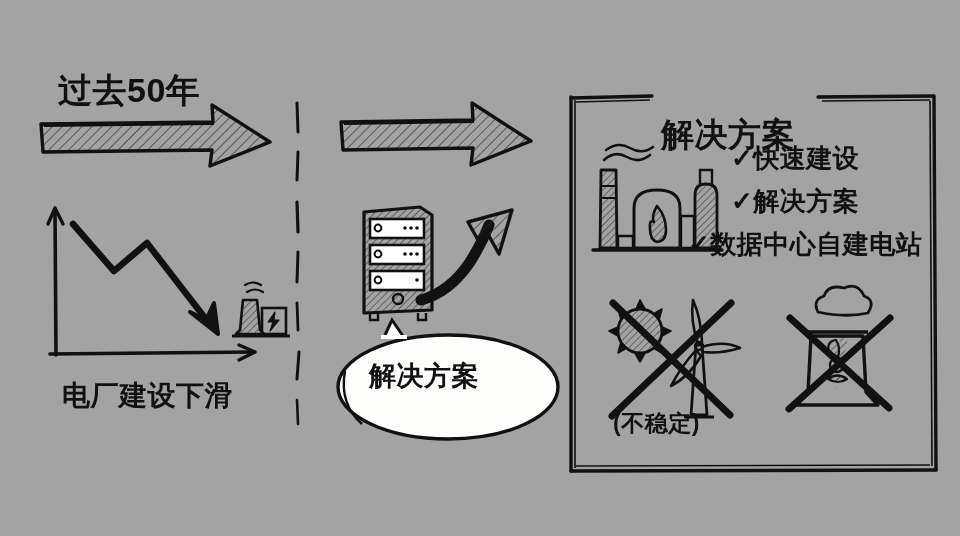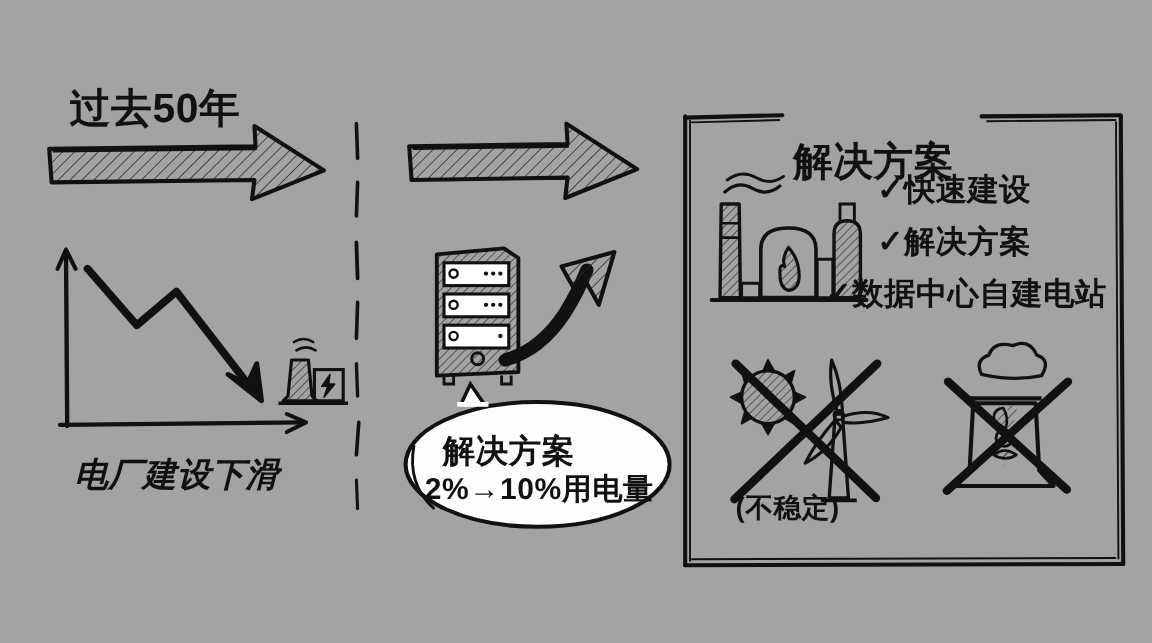--- a/index.html
+++ b/index.html
@@ -28,21 +28,20 @@
     font-family: "Liberation Sans", sans-serif;
     font-weight: 700;
     white-space: nowrap;
     letter-spacing: 0.5px;
   }
   .panel-title {
     font-size: 34px;
   }
   .caption {
     font-size: 28px;
-    font-style: italic;
   }
   .bubble-line-1 {
     font-size: 27px;
   }
   .bubble-line-2 {
     font-size: 25px;
   }
   .check-item {
     font-size: 26px;
     text-align: center;
@@ -196,21 +195,20 @@
       <path d="M890,318 L789,409" fill="none" stroke="#111" stroke-width="7" stroke-linecap="round"></path>
     </g>
   </svg>
 
   <div class="ink-text panel-title" style="left:58px; top:68px;">过去50年</div>
 
   <div class="ink-text caption" style="left:62px; top:377px;">电厂建设下滑</div>
 
 
   <div class="ink-text bubble-line-1" style="left:369px; top:358px;">解决方案</div>
-  <div class="ink-text bubble-line-2" style="left:354px; top:391px;">2%→10%用电量</div>
 
   <div class="ink-text box-title" style="left:661px; top:78px;">解决方案</div>
 
   <div class="ink-text check-item" style="left:731px; top:141px;"><span>✓</span><span>快速建设</span></div>
 
   <div class="ink-text check-item" style="left:731px; top:184px;"><span>✓</span><span>解决方案</span></div>
 
   <div class="ink-text check-item" style="left:688px; top:227px;"><span>✓</span><span>数据中心自建电站</span></div>
 
   <div class="ink-text sub-caption" style="left:613px; top:408px;">(不稳定)</div>

